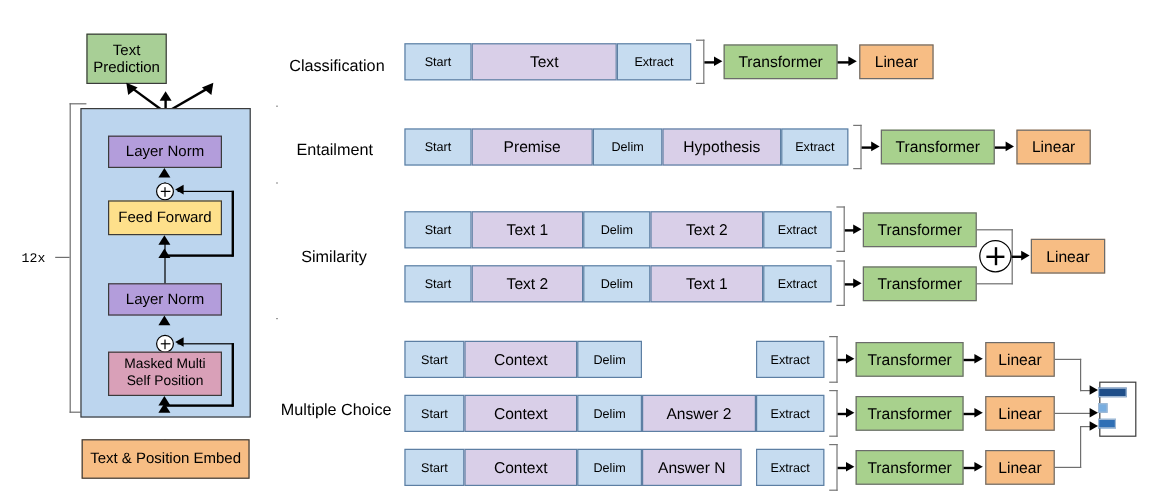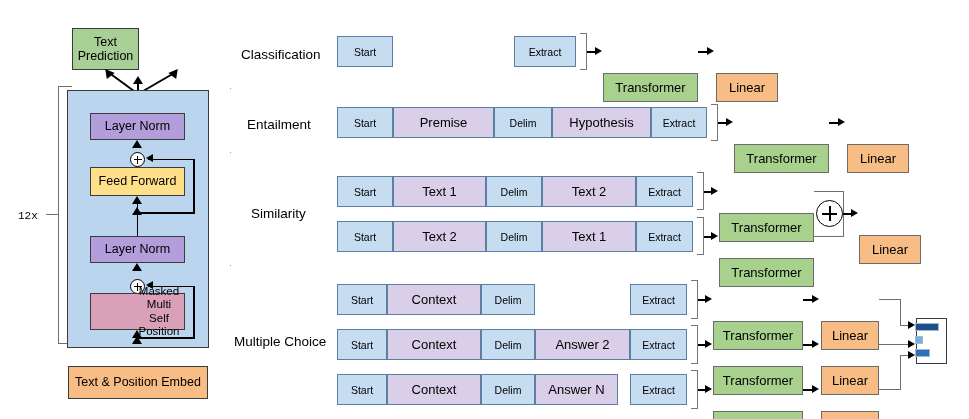--- a/index.html
+++ b/index.html
@@ -72,21 +72,21 @@
   .tok{position:absolute;box-sizing:border-box;border:1.2px solid #5d7fa3;
        display:flex;align-items:center;justify-content:center;
        font-size:10.5px;color:#000;height:31px;}
   .tok.big{font-size:13px;}
 
   
   .brk{position:absolute;box-sizing:border-box;border:1.6px solid #767676;border-left:none;
        width:7px;}
 
   .mod{position:absolute;box-sizing:border-box;border:1.6px solid #6b6b6b;
-       display:flex;align-items:center;justify-content:center;font-size:13px;height:29px;margin-top:36px;}
+       display:flex;align-items:center;justify-content:center;font-size:13px;height:29px;}
 
   
   #mc-output{position:absolute;left:916px;top:318px;width:31px;height:46px;
              background:#fff;border:1.6px solid #3b3b3b;box-sizing:border-box;}
   .mcbar{position:absolute;box-sizing:border-box;border:1px solid #9fb8d4;}
 </style>
 </head>
 <body>
 
 <div class="canvas">
@@ -141,21 +141,21 @@
   <div class="ah-up" style="left:132.3px;top:207px;"></div>
 
   <div class="sv" style="left:136.5px;top:280px;height:10px;"></div>
   <div class="ah-up" style="left:132.3px;top:263px;"></div>
   <div class="plus" style="left:130px;top:279px;"></div>
   <div class="sh" style="left:148px;top:285.5px;width:47px;"></div>
   <div class="sv" style="left:193.4px;top:285.5px;height:53px;"></div>
   <div class="sh" style="left:137px;top:337px;width:57px;"></div>
   <div class="ah-left" style="left:146px;top:281px;"></div>
 
-  <div class="box dark c-pink" style="left:90px;top:293px;width:95px;height:37px;font-size:11.5px;flex-direction:column;padding-left:43px;">
+  <div class="box dark c-pink" style="left:90px;top:293px;width:95px;height:37px;font-size:11.5px;flex-direction:column;">
     <span>Masked Multi</span>
     <span>Self Position</span>
   </div>
   <div class="sv" style="left:136.5px;top:337px;height:2px;"></div>
   <div class="ah-up" style="left:132.3px;top:330px;"></div>
 
   <div class="sv" style="left:136.5px;top:366px;height:24px;"></div>
   <div class="ah-up" style="left:132.3px;top:336px;"></div>
 
   <div class="box dark c-orange" style="left:68px;top:366px;width:140px;height:33px;font-size:12.5px;">
@@ -163,20 +163,23 @@
   </div>
 
   <div class="sep" style="top:88px;"></div>
   <div class="sep" style="top:152px;"></div>
   <div class="sep" style="top:265px;"></div>
 
   <div class="row-label" style="left:241px;top:47px;">Classification</div>
 
   <div class="tok c-tok-blue" style="left:337px;top:36px;width:56px;">
       <span>Start</span>
+    </div>
+  <div class="tok c-tok-purple big" style="left:393px;top:36px;width:121px;">
+      <span>Text</span>
     </div>
   <div class="tok c-tok-blue" style="left:514px;top:36px;width:62px;">
       <span>Extract</span>
     </div>
 
   <div class="brk" style="left:580px;top:33px;height:37px;"></div>
   <div class="sh" style="left:587px;top:51px;width:9px;"></div>
   <div class="ah-right" style="left:595px;top:47px;"></div>
 
   <div class="mod c-green" style="left:603px;top:37px;width:95px;">

